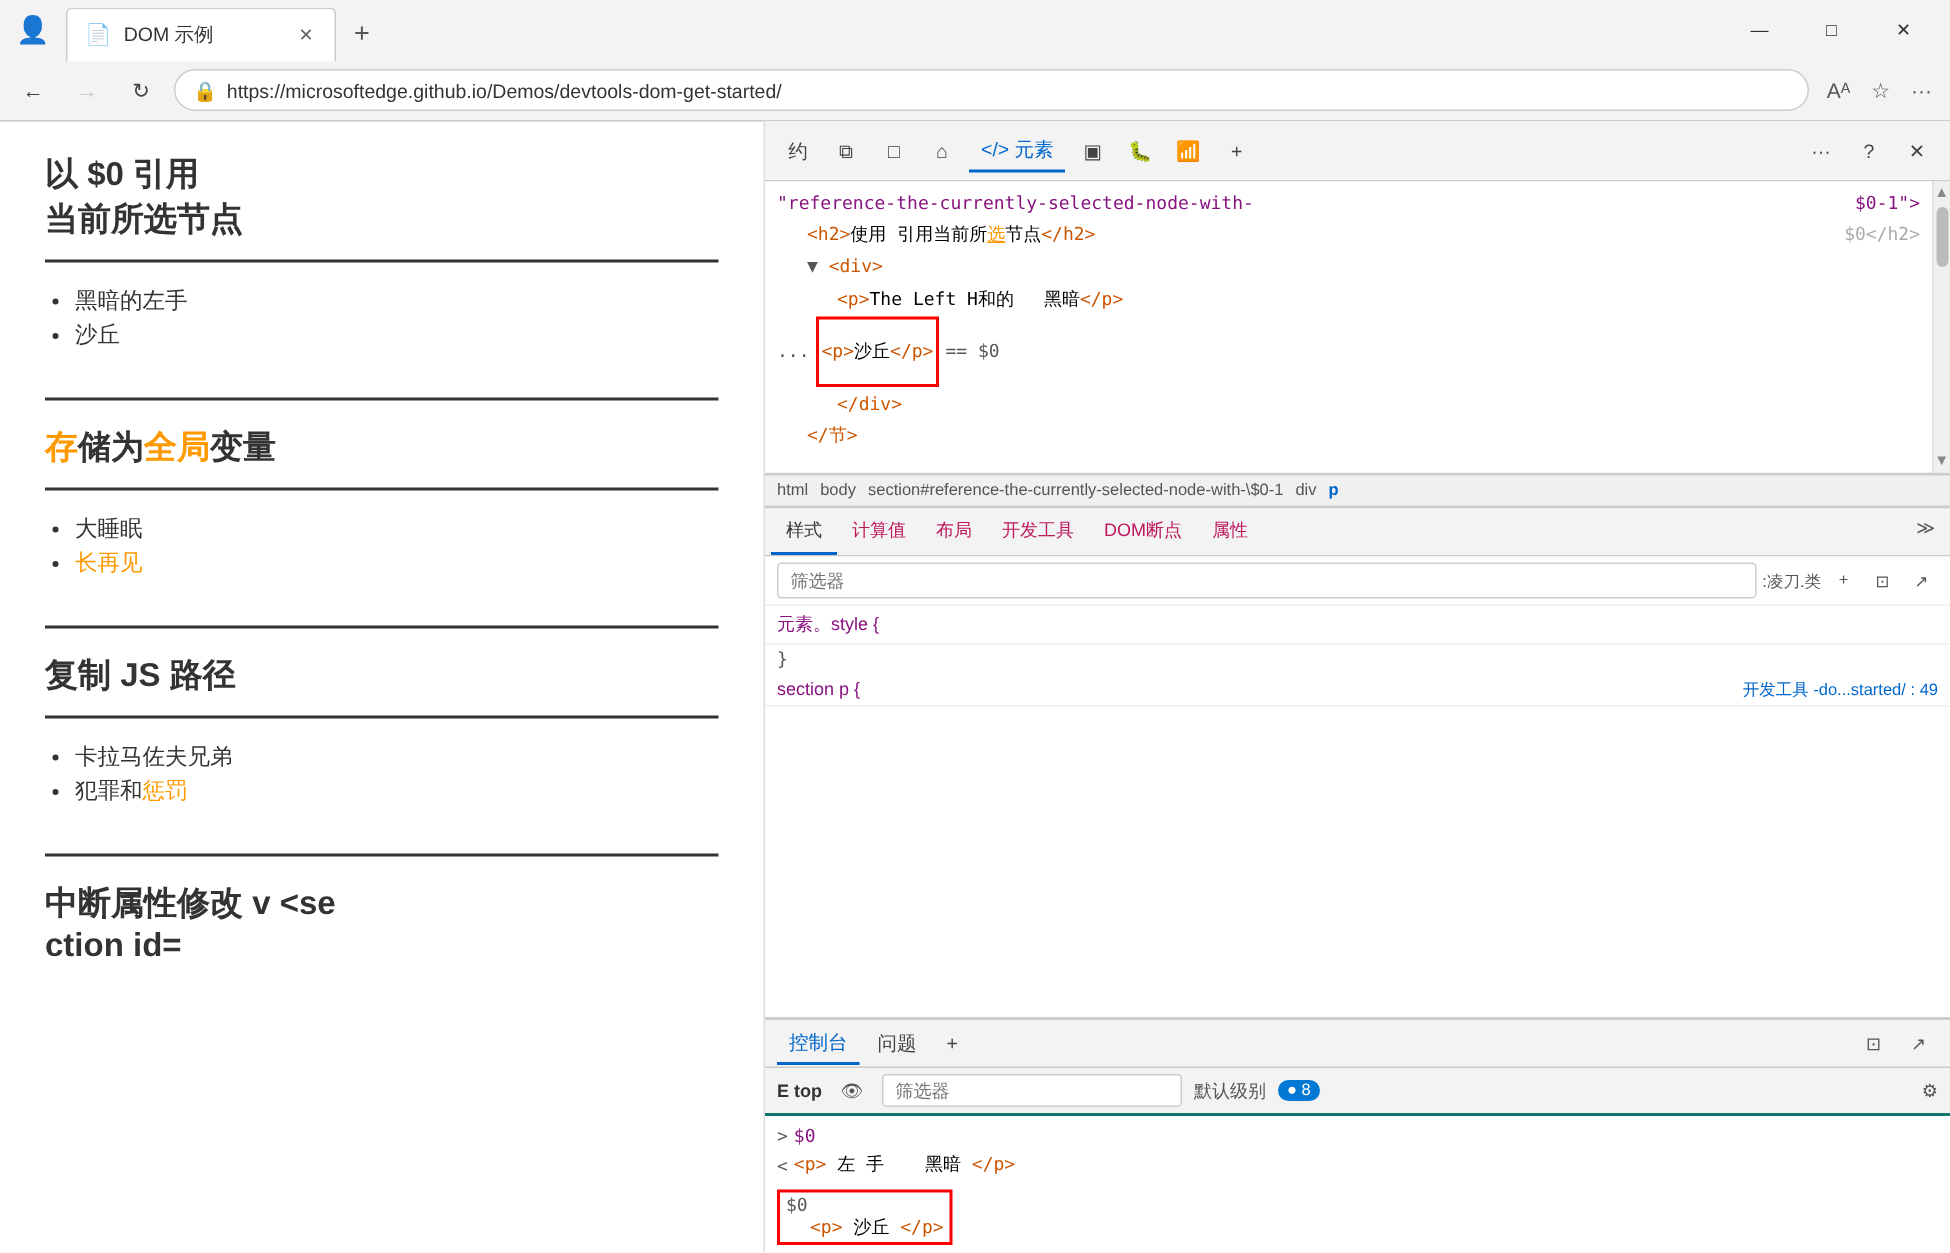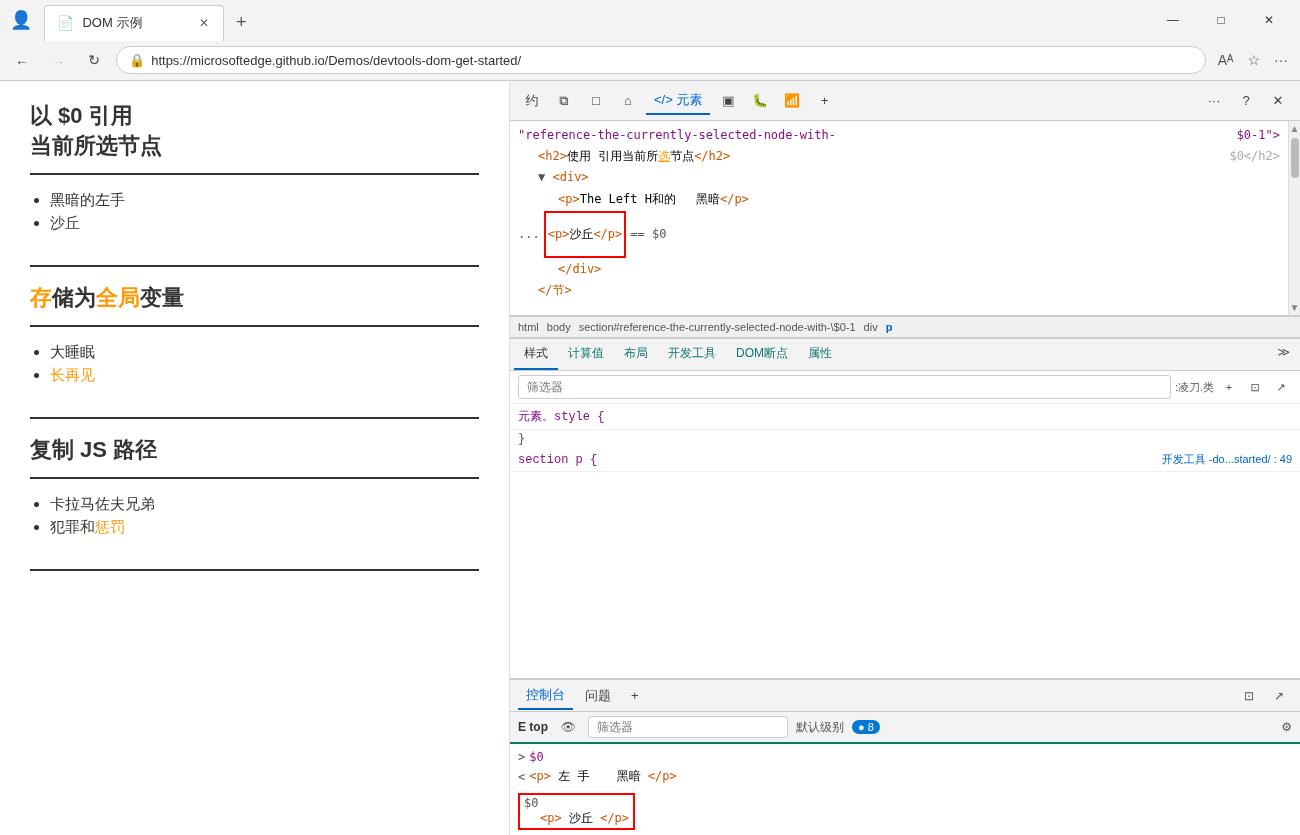--- a/index.html
+++ b/index.html
@@ -52,30 +52,30 @@
     .indent2 { padding-left: 40px; }
 
     
     .breadcrumb { background: #f0f0f0; padding: 4px 8px; font-size: 11px; color: #555; border-top: 1px solid #ccc; border-bottom: 1px solid #ccc; white-space: nowrap; overflow: hidden; display: flex; align-items: center; gap: 4px; }
     .bc-item { color: #555; }
     .bc-item.active { color: #0066cc; font-weight: bold; }
 
     
     .styles-panel { flex: 1; overflow: auto; border-top: 1px solid #ccc; }
     .styles-tabs { display: flex; background: #f3f3f3; border-bottom: 1px solid #ccc; padding: 0 4px; }
-    .styles-tab { padding: 6px 10px; font-size: 12px; color: #0f766e; cursor: pointer; }
+    .styles-tab { padding: 6px 10px; font-size: 12px; color: #be185d; cursor: pointer; }
     .styles-tab.active { color: #333; border-bottom: 2px solid #0066cc; }
     .styles-tab-more { margin-left: auto; color: #555; padding: 6px; cursor: pointer; }
     .filter-row { display: flex; align-items: center; padding: 4px 8px; background: #fff; border-bottom: 1px solid #eee; gap: 4px; }
     .filter-input { flex: 1; height: 24px; border: 1px solid #ccc; border-radius: 3px; padding: 0 8px; font-size: 12px; }
     .filter-label { color: #555; font-size: 11px; }
     .filter-icons { display: flex; gap: 4px; }
     .filter-icon { width: 22px; height: 22px; display: flex; align-items: center; justify-content: center; cursor: pointer; color: #555; font-size: 11px; }
     .style-rule { padding: 4px 8px; border-bottom: 1px solid #f0f0f0; }
-    .style-selector { color: #881280; font-family: Liberation Mono, monospace; font-size: 12px; }
+    .style-selector { color: #881280; font-family: Liberation Sans, sans-serif; font-size: 12px; }
     .style-source { color: #0066cc; font-size: 11px; float: right; }
 
     
     .console-panel { border-top: 2px solid #ccc; background: #fff; }
     .console-tabs { display: flex; align-items: center; background: #f3f3f3; border-bottom: 1px solid #ccc; padding: 0 8px; height: 32px; gap: 4px; }
     .console-tab { padding: 4px 8px; font-size: 13px; color: #444; cursor: pointer; }
     .console-tab.active { color: #0066cc; border-bottom: 2px solid #0066cc; }
     .console-icons { margin-left: auto; display: flex; gap: 4px; }
     .con-icon { width: 26px; height: 26px; display: flex; align-items: center; justify-content: center; cursor: pointer; color: #555; font-size: 12px; }
     .console-toolbar { display: flex; align-items: center; background: #f3f3f3; border-bottom: 2px solid #0f766e; padding: 0 8px; height: 32px; gap: 8px; }
@@ -164,20 +164,21 @@
 
     <h2>复制 JS 路径</h2>
     <hr class="page-divider">
     <ul class="page-list">
       <li>卡拉马佐夫兄弟</li>
       <li>犯罪和<a>惩罚</a></li>
     </ul>
     <div class="section-gap"></div>
     <hr class="page-divider">
 
+    <h2>中断属性修改 v &lt;se<br>ction id=</h2>
   </div>
 
   <div class="devtools-panel">
 
     <div class="devtools-toolbar">
       <div class="dt-icon">约</div>
       <div class="dt-icon">⧉</div>
       <div class="dt-icon">□</div>
       <div class="dt-icon">⌂</div>
       <div class="dt-tab active">&lt;/&gt; 元素</div>

